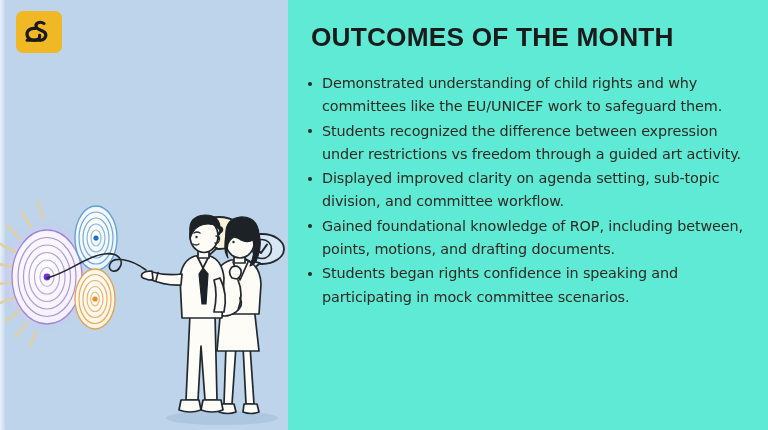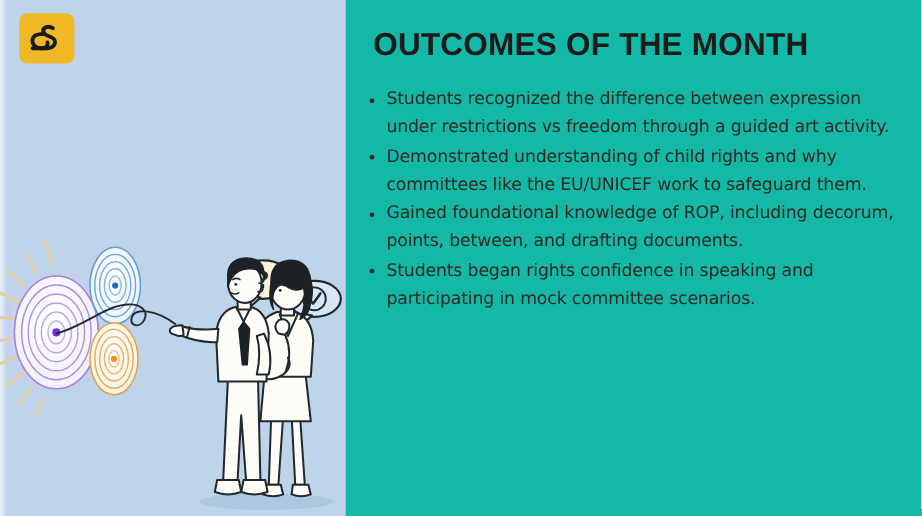--- a/index.html
+++ b/index.html
@@ -64,21 +64,21 @@
   }
   #illustration svg { display: block; }
 
   
   #right-panel {
     position: absolute;
     left: 288px;
     top: 0;
     width: 480px;
     height: 430px;
-    background: #14b8a6;
+    background: #5eead4;
     box-sizing: border-box;
     padding: 0;
   }
   #title {
     position: absolute;
     left: 23px;
     top: 22px;
     margin: 0;
     font-family: "Liberation Sans", sans-serif;
     font-weight: bold;
@@ -291,29 +291,33 @@
     </div>
   </div>
 
   <div id="right-panel">
 
     <h1 id="title">OUTCOMES OF THE MONTH</h1>
 
     <ul id="bullet-list">
       <li>
         <span class="bullet-dot"></span>
+        <span>Demonstrated understanding of child rights and why committees like the EU/UNICEF work to safeguard them.</span>
+      </li>
+      <li>
+        <span class="bullet-dot"></span>
         <span>Students recognized the difference between expression under restrictions vs freedom through a guided art activity.</span>
       </li>
       <li>
         <span class="bullet-dot"></span>
-        <span>Demonstrated understanding of child rights and why committees like the EU/UNICEF work to safeguard them.</span>
-      </li>
-      <li>
-        <span class="bullet-dot"></span>
-        <span>Gained foundational knowledge of ROP, including decorum, points, between, and drafting documents.</span>
+        <span>Displayed improved clarity on agenda setting, sub-topic division, and committee workflow.</span>
+      </li>
+      <li>
+        <span class="bullet-dot"></span>
+        <span>Gained foundational knowledge of ROP, including between, points, motions, and drafting documents.</span>
       </li>
       <li>
         <span class="bullet-dot"></span>
         <span>Students began rights confidence in speaking and participating in mock committee scenarios.</span>
       </li>
     </ul>
   </div>
 
 </div>
 

